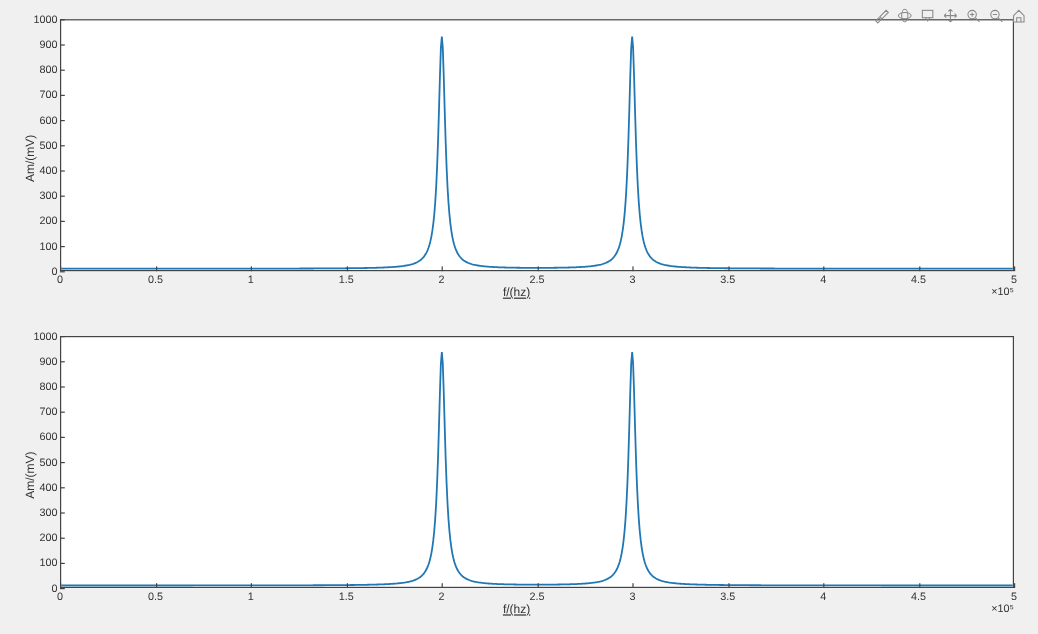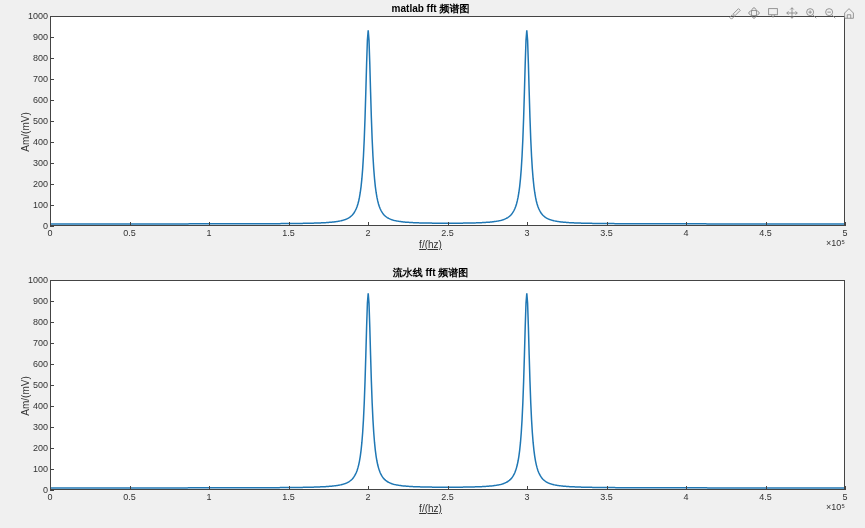--- a/index.html
+++ b/index.html
@@ -166,21 +166,20 @@
   <div class="toolbar-icon">
     <svg viewBox="0 0 16 16">
         <path d="M3 8 L8 3 L13 8 L13 14 L3 14 Z M6 14 L6 10 L10 10 L10 14" fill="none" stroke="#888"></path>
       </svg>
   </div>
 </div>
 
 <div class="figure-area">
 
   <div class="subplot">
-    <div class="chart-title">matlab fft 频谱图</div>
     <div class="yaxis-label">Am/(mV)</div>
     <div class="xaxis-label">f/(hz)</div>
     <div class="x-exponent">×10⁵</div>
     <div class="plot-box">
       <svg class="spectrum-svg" id="svg0" preserveAspectRatio="none" viewBox="0 0 1000 1000">
           <polyline points="0.0,994.8 1.0,994.8 2.0,994.8 3.0,994.8 4.0,994.8 5.0,994.8 6.0,994.8 7.0,994.8 8.0,994.8 9.0,994.8 10.0,994.8 11.0,994.8 12.0,994.8 13.0,994.8 14.0,994.8 15.0,994.8 16.0,994.8 17.0,994.8 18.0,994.8 19.0,994.8 20.0,994.8 21.0,994.8 22.0,994.8 23.0,994.8 24.0,994.8 25.0,994.8 26.0,994.8 27.0,994.8 28.0,994.8 29.0,994.8 30.0,994.8 31.0,994.8 32.0,994.8 33.0,994.8 34.0,994.8 35.0,994.8 36.0,994.8 37.0,994.8 38.0,994.8 39.0,994.8 40.0,994.8 41.0,994.8 42.0,994.8 43.0,994.8 44.0,994.8 45.0,994.8 46.0,994.8 47.0,994.8 48.0,994.8 49.0,994.8 50.0,994.8 51.0,994.8 52.0,994.8 53.0,994.8 54.0,994.8 55.0,994.8 56.0,994.8 57.0,994.8 58.0,994.8 59.0,994.8 60.0,994.8 61.0,994.8 62.0,994.8 63.0,994.8 64.0,994.8 65.0,994.8 66.0,994.8 67.0,994.8 68.0,994.8 69.0,994.8 70.0,994.8 71.0,994.8 72.0,994.8 73.0,994.8 74.0,994.8 75.0,994.8 76.0,994.8 77.0,994.8 78.0,994.8 79.0,994.8 80.0,994.8 81.0,994.8 82.0,994.8 83.0,994.8 84.0,994.8 85.0,994.8 86.0,994.7 87.0,994.7 88.0,994.7 89.0,994.7 90.0,994.7 91.0,994.7 92.0,994.7 93.0,994.7 94.0,994.7 95.0,994.7 96.0,994.7 97.0,994.7 98.0,994.7 99.0,994.7 100.0,994.7 101.0,994.7 102.0,994.7 103.0,994.7 104.0,994.7 105.0,994.7 106.0,994.7 107.0,994.7 108.0,994.7 109.0,994.7 110.0,994.7 111.0,994.7 112.0,994.7 113.0,994.7 114.0,994.7 115.0,994.7 116.0,994.7 117.0,994.7 118.0,994.7 119.0,994.7 120.0,994.7 121.0,994.7 122.0,994.7 123.0,994.7 124.0,994.7 125.0,994.7 126.0,994.7 127.0,994.7 128.0,994.7 129.0,994.7 130.0,994.7 131.0,994.7 132.0,994.7 133.0,994.7 134.0,994.7 135.0,994.7 136.0,994.7 137.0,994.7 138.0,994.7 139.0,994.7 140.0,994.6 141.0,994.6 142.0,994.6 143.0,994.6 144.0,994.6 145.0,994.6 146.0,994.6 147.0,994.6 148.0,994.6 149.0,994.6 150.0,994.6 151.0,994.6 152.0,994.6 153.0,994.6 154.0,994.6 155.0,994.6 156.0,994.6 157.0,994.6 158.0,994.6 159.0,994.6 160.0,994.6 161.0,994.6 162.0,994.6 163.0,994.6 164.0,994.6 165.0,994.6 166.0,994.6 167.0,994.6 168.0,994.6 169.0,994.6 170.0,994.6 171.0,994.6 172.0,994.6 173.0,994.6 174.0,994.5 175.0,994.5 176.0,994.5 177.0,994.5 178.0,994.5 179.0,994.5 180.0,994.5 181.0,994.5 182.0,994.5 183.0,994.5 184.0,994.5 185.0,994.5 186.0,994.5 187.0,994.5 188.0,994.5 189.0,994.5 190.0,994.5 191.0,994.5 192.0,994.5 193.0,994.5 194.0,994.5 195.0,994.5 196.0,994.5 197.0,994.5 198.0,994.4 199.0,994.4 200.0,994.4 201.0,994.4 202.0,994.4 203.0,994.4 204.0,994.4 205.0,994.4 206.0,994.4 207.0,994.4 208.0,994.4 209.0,994.4 210.0,994.4 211.0,994.4 212.0,994.4 213.0,994.4 214.0,994.4 215.0,994.4 216.0,994.3 217.0,994.3 218.0,994.3 219.0,994.3 220.0,994.3 221.0,994.3 222.0,994.3 223.0,994.3 224.0,994.3 225.0,994.3 226.0,994.3 227.0,994.3 228.0,994.3 229.0,994.3 230.0,994.2 231.0,994.2 232.0,994.2 233.0,994.2 234.0,994.2 235.0,994.2 236.0,994.2 237.0,994.2 238.0,994.2 239.0,994.2 240.0,994.2 241.0,994.1 242.0,994.1 243.0,994.1 244.0,994.1 245.0,994.1 246.0,994.1 247.0,994.1 248.0,994.1 249.0,994.1 250.0,994.1 251.0,994.0 252.0,994.0 253.0,994.0 254.0,994.0 255.0,994.0 256.0,994.0 257.0,994.0 258.0,994.0 259.0,993.9 260.0,993.9 261.0,993.9 262.0,993.9 263.0,993.9 264.0,993.9 265.0,993.9 266.0,993.8 267.0,993.8 268.0,993.8 269.0,993.8 270.0,993.8 271.0,993.8 272.0,993.7 273.0,993.7 274.0,993.7 275.0,993.7 276.0,993.7 277.0,993.6 278.0,993.6 279.0,993.6 280.0,993.6 281.0,993.6 282.0,993.5 283.0,993.5 284.0,993.5 285.0,993.5 286.0,993.4 287.0,993.4 288.0,993.4 289.0,993.4 290.0,993.3 291.0,993.3 292.0,993.3 293.0,993.2 294.0,993.2 295.0,993.2 296.0,993.1 297.0,993.1 298.0,993.1 299.0,993.0 300.0,993.0 301.0,993.0 302.0,992.9 303.0,992.9 304.0,992.8 305.0,992.8 306.0,992.8 307.0,992.7 308.0,992.7 309.0,992.6 310.0,992.6 311.0,992.5 312.0,992.5 313.0,992.4 314.0,992.4 315.0,992.3 316.0,992.2 317.0,992.2 318.0,992.1 319.0,992.0 320.0,992.0 321.0,991.9 322.0,991.8 323.0,991.7 324.0,991.7 325.0,991.6 326.0,991.5 327.0,991.4 328.0,991.3 329.0,991.2 330.0,991.1 331.0,991.0 332.0,990.9 333.0,990.8 334.0,990.6 335.0,990.5 336.0,990.4 337.0,990.2 338.0,990.1 339.0,989.9 340.0,989.8 341.0,989.6 342.0,989.4 343.0,989.2 344.0,989.0 345.0,988.8 346.0,988.6 347.0,988.4 348.0,988.1 349.0,987.8 350.0,987.6 351.0,987.3 352.0,987.0 353.0,986.6 354.0,986.3 355.0,985.9 356.0,985.5 357.0,985.1 358.0,984.6 359.0,984.1 360.0,983.6 361.0,983.0 362.0,982.4 363.0,981.7 364.0,981.0 365.0,980.2 366.0,979.4 367.0,978.4 368.0,977.4 369.0,976.3 370.0,975.1 371.0,973.7 372.0,972.2 373.0,970.6 374.0,968.8 375.0,966.7 376.0,964.4 377.0,961.8 378.0,958.9 379.0,955.5 380.0,951.7 381.0,947.3 382.0,942.2 383.0,936.2 384.0,929.2 385.0,920.9 386.0,911.0 387.0,899.0 388.0,884.4 389.0,866.3 390.0,843.7 391.0,815.2 392.0,778.6 393.0,731.2 394.0,669.3 395.0,588.7 396.0,485.4 397.0,359.7 398.0,223.8 399.0,110.2 400.0,64.6 401.0,110.2 402.0,223.8 403.0,359.7 404.0,485.3 405.0,588.6 406.0,669.3 407.0,731.1 408.0,778.5 409.0,815.1 410.0,843.7 411.0,866.2 412.0,884.3 413.0,898.9 414.0,910.9 415.0,920.8 416.0,929.1 417.0,936.1 418.0,942.0 419.0,947.1 420.0,951.5 421.0,955.3 422.0,958.7 423.0,961.6 424.0,964.2 425.0,966.5 426.0,968.5 427.0,970.3 428.0,972.0 429.0,973.5 430.0,974.8 431.0,976.0 432.0,977.1 433.0,978.1 434.0,979.0 435.0,979.9 436.0,980.6 437.0,981.4 438.0,982.0 439.0,982.6 440.0,983.2 441.0,983.7 442.0,984.2 443.0,984.6 444.0,985.1 445.0,985.4 446.0,985.8 447.0,986.2 448.0,986.5 449.0,986.8 450.0,987.1 451.0,987.3 452.0,987.6 453.0,987.8 454.0,988.0 455.0,988.2 456.0,988.4 457.0,988.6 458.0,988.8 459.0,989.0 460.0,989.1 461.0,989.3 462.0,989.4 463.0,989.5 464.0,989.7 465.0,989.8 466.0,989.9 467.0,990.0 468.0,990.1 469.0,990.2 470.0,990.3 471.0,990.4 472.0,990.4 473.0,990.5 474.0,990.6 475.0,990.7 476.0,990.7 477.0,990.8 478.0,990.8 479.0,990.9 480.0,990.9 481.0,991.0 482.0,991.0 483.0,991.1 484.0,991.1 485.0,991.2 486.0,991.2 487.0,991.2 488.0,991.2 489.0,991.3 490.0,991.3 491.0,991.3 492.0,991.3 493.0,991.4 494.0,991.4 495.0,991.4 496.0,991.4 497.0,991.4 498.0,991.4 499.0,991.4 500.0,991.4 501.0,991.4 502.0,991.4 503.0,991.4 504.0,991.4 505.0,991.4 506.0,991.4 507.0,991.4 508.0,991.3 509.0,991.3 510.0,991.3 511.0,991.3 512.0,991.2 513.0,991.2 514.0,991.2 515.0,991.2 516.0,991.1 517.0,991.1 518.0,991.0 519.0,991.0 520.0,990.9 521.0,990.9 522.0,990.8 523.0,990.8 524.0,990.7 525.0,990.7 526.0,990.6 527.0,990.5 528.0,990.4 529.0,990.4 530.0,990.3 531.0,990.2 532.0,990.1 533.0,990.0 534.0,989.9 535.0,989.8 536.0,989.7 537.0,989.5 538.0,989.4 539.0,989.3 540.0,989.1 541.0,989.0 542.0,988.8 543.0,988.6 544.0,988.4 545.0,988.2 546.0,988.0 547.0,987.8 548.0,987.6 549.0,987.3 550.0,987.1 551.0,986.8 552.0,986.5 553.0,986.2 554.0,985.8 555.0,985.4 556.0,985.1 557.0,984.6 558.0,984.2 559.0,983.7 560.0,983.2 561.0,982.6 562.0,982.0 563.0,981.4 564.0,980.6 565.0,979.9 566.0,979.0 567.0,978.1 568.0,977.1 569.0,976.0 570.0,974.8 571.0,973.5 572.0,972.0 573.0,970.3 574.0,968.5 575.0,966.5 576.0,964.2 577.0,961.6 578.0,958.7 579.0,955.3 580.0,951.5 581.0,947.1 582.0,942.0 583.0,936.1 584.0,929.1 585.0,920.8 586.0,910.9 587.0,898.9 588.0,884.3 589.0,866.2 590.0,843.7 591.0,815.1 592.0,778.5 593.0,731.1 594.0,669.3 595.0,588.6 596.0,485.3 597.0,359.7 598.0,223.8 599.0,110.2 600.0,64.6 601.0,110.2 602.0,223.8 603.0,359.7 604.0,485.4 605.0,588.7 606.0,669.3 607.0,731.2 608.0,778.6 609.0,815.2 610.0,843.7 611.0,866.3 612.0,884.4 613.0,899.0 614.0,911.0 615.0,920.9 616.0,929.2 617.0,936.2 618.0,942.2 619.0,947.3 620.0,951.7 621.0,955.5 622.0,958.9 623.0,961.8 624.0,964.4 625.0,966.7 626.0,968.8 627.0,970.6 628.0,972.2 629.0,973.7 630.0,975.1 631.0,976.3 632.0,977.4 633.0,978.4 634.0,979.4 635.0,980.2 636.0,981.0 637.0,981.7 638.0,982.4 639.0,983.0 640.0,983.6 641.0,984.1 642.0,984.6 643.0,985.1 644.0,985.5 645.0,985.9 646.0,986.3 647.0,986.6 648.0,987.0 649.0,987.3 650.0,987.6 651.0,987.8 652.0,988.1 653.0,988.4 654.0,988.6 655.0,988.8 656.0,989.0 657.0,989.2 658.0,989.4 659.0,989.6 660.0,989.8 661.0,989.9 662.0,990.1 663.0,990.2 664.0,990.4 665.0,990.5 666.0,990.6 667.0,990.8 668.0,990.9 669.0,991.0 670.0,991.1 671.0,991.2 672.0,991.3 673.0,991.4 674.0,991.5 675.0,991.6 676.0,991.7 677.0,991.7 678.0,991.8 679.0,991.9 680.0,992.0 681.0,992.0 682.0,992.1 683.0,992.2 684.0,992.2 685.0,992.3 686.0,992.4 687.0,992.4 688.0,992.5 689.0,992.5 690.0,992.6 691.0,992.6 692.0,992.7 693.0,992.7 694.0,992.8 695.0,992.8 696.0,992.8 697.0,992.9 698.0,992.9 699.0,993.0 700.0,993.0 701.0,993.0 702.0,993.1 703.0,993.1 704.0,993.1 705.0,993.2 706.0,993.2 707.0,993.2 708.0,993.3 709.0,993.3 710.0,993.3 711.0,993.4 712.0,993.4 713.0,993.4 714.0,993.4 715.0,993.5 716.0,993.5 717.0,993.5 718.0,993.5 719.0,993.6 720.0,993.6 721.0,993.6 722.0,993.6 723.0,993.6 724.0,993.7 725.0,993.7 726.0,993.7 727.0,993.7 728.0,993.7 729.0,993.8 730.0,993.8 731.0,993.8 732.0,993.8 733.0,993.8 734.0,993.8 735.0,993.9 736.0,993.9 737.0,993.9 738.0,993.9 739.0,993.9 740.0,993.9 741.0,993.9 742.0,994.0 743.0,994.0 744.0,994.0 745.0,994.0 746.0,994.0 747.0,994.0 748.0,994.0 749.0,994.0 750.0,994.1 751.0,994.1 752.0,994.1 753.0,994.1 754.0,994.1 755.0,994.1 756.0,994.1 757.0,994.1 758.0,994.1 759.0,994.1 760.0,994.2 761.0,994.2 762.0,994.2 763.0,994.2 764.0,994.2 765.0,994.2 766.0,994.2 767.0,994.2 768.0,994.2 769.0,994.2 770.0,994.2 771.0,994.3 772.0,994.3 773.0,994.3 774.0,994.3 775.0,994.3 776.0,994.3 777.0,994.3 778.0,994.3 779.0,994.3 780.0,994.3 781.0,994.3 782.0,994.3 783.0,994.3 784.0,994.3 785.0,994.4 786.0,994.4 787.0,994.4 788.0,994.4 789.0,994.4 790.0,994.4 791.0,994.4 792.0,994.4 793.0,994.4 794.0,994.4 795.0,994.4 796.0,994.4 797.0,994.4 798.0,994.4 799.0,994.4 800.0,994.4 801.0,994.4 802.0,994.4 803.0,994.5 804.0,994.5 805.0,994.5 806.0,994.5 807.0,994.5 808.0,994.5 809.0,994.5 810.0,994.5 811.0,994.5 812.0,994.5 813.0,994.5 814.0,994.5 815.0,994.5 816.0,994.5 817.0,994.5 818.0,994.5 819.0,994.5 820.0,994.5 821.0,994.5 822.0,994.5 823.0,994.5 824.0,994.5 825.0,994.5 826.0,994.5 827.0,994.6 828.0,994.6 829.0,994.6 830.0,994.6 831.0,994.6 832.0,994.6 833.0,994.6 834.0,994.6 835.0,994.6 836.0,994.6 837.0,994.6 838.0,994.6 839.0,994.6 840.0,994.6 841.0,994.6 842.0,994.6 843.0,994.6 844.0,994.6 845.0,994.6 846.0,994.6 847.0,994.6 848.0,994.6 849.0,994.6 850.0,994.6 851.0,994.6 852.0,994.6 853.0,994.6 854.0,994.6 855.0,994.6 856.0,994.6 857.0,994.6 858.0,994.6 859.0,994.6 860.0,994.6 861.0,994.7 862.0,994.7 863.0,994.7 864.0,994.7 865.0,994.7 866.0,994.7 867.0,994.7 868.0,994.7 869.0,994.7 870.0,994.7 871.0,994.7 872.0,994.7 873.0,994.7 874.0,994.7 875.0,994.7 876.0,994.7 877.0,994.7 878.0,994.7 879.0,994.7 880.0,994.7 881.0,994.7 882.0,994.7 883.0,994.7 884.0,994.7 885.0,994.7 886.0,994.7 887.0,994.7 888.0,994.7 889.0,994.7 890.0,994.7 891.0,994.7 892.0,994.7 893.0,994.7 894.0,994.7 895.0,994.7 896.0,994.7 897.0,994.7 898.0,994.7 899.0,994.7 900.0,994.7 901.0,994.7 902.0,994.7 903.0,994.7 904.0,994.7 905.0,994.7 906.0,994.7 907.0,994.7 908.0,994.7 909.0,994.7 910.0,994.7 911.0,994.7 912.0,994.7 913.0,994.7 914.0,994.7 915.0,994.8 916.0,994.8 917.0,994.8 918.0,994.8 919.0,994.8 920.0,994.8 921.0,994.8 922.0,994.8 923.0,994.8 924.0,994.8 925.0,994.8 926.0,994.8 927.0,994.8 928.0,994.8 929.0,994.8 930.0,994.8 931.0,994.8 932.0,994.8 933.0,994.8 934.0,994.8 935.0,994.8 936.0,994.8 937.0,994.8 938.0,994.8 939.0,994.8 940.0,994.8 941.0,994.8 942.0,994.8 943.0,994.8 944.0,994.8 945.0,994.8 946.0,994.8 947.0,994.8 948.0,994.8 949.0,994.8 950.0,994.8 951.0,994.8 952.0,994.8 953.0,994.8 954.0,994.8 955.0,994.8 956.0,994.8 957.0,994.8 958.0,994.8 959.0,994.8 960.0,994.8 961.0,994.8 962.0,994.8 963.0,994.8 964.0,994.8 965.0,994.8 966.0,994.8 967.0,994.8 968.0,994.8 969.0,994.8 970.0,994.8 971.0,994.8 972.0,994.8 973.0,994.8 974.0,994.8 975.0,994.8 976.0,994.8 977.0,994.8 978.0,994.8 979.0,994.8 980.0,994.8 981.0,994.8 982.0,994.8 983.0,994.8 984.0,994.8 985.0,994.8 986.0,994.8 987.0,994.8 988.0,994.8 989.0,994.8 990.0,994.8 991.0,994.8 992.0,994.8 993.0,994.8 994.0,994.8 995.0,994.8 996.0,994.8 997.0,994.8 998.0,994.8 999.0,994.8 1000.0,994.8" fill="none" stroke="#1f77b4" stroke-width="1.5" vector-effect="non-scaling-stroke"></polyline>
         </svg>
     </div>
     <div id="yticks0">
         <div class="ytick-label" style="top: 224px;">0</div>
@@ -226,21 +225,20 @@
         <div class="xtick-label" style="left: 684px;">4</div>
         <div class="tick-mark-x" style="left: 684px;"></div>
         <div class="xtick-label" style="left: 763.5px;">4.5</div>
         <div class="tick-mark-x" style="left: 763.5px;"></div>
         <div class="xtick-label" style="left: 843px;">5</div>
         <div class="tick-mark-x" style="left: 843px;"></div>
       </div>
   </div>
 
   <div class="subplot">
-    <div class="chart-title">流水线 fft 频谱图</div>
     <div class="yaxis-label">Am/(mV)</div>
     <div class="xaxis-label">f/(hz)</div>
     <div class="x-exponent">×10⁵</div>
     <div class="plot-box">
       <svg class="spectrum-svg" id="svg1" preserveAspectRatio="none" viewBox="0 0 1000 1000">
           <polyline points="0.0,994.8 1.0,994.8 2.0,994.8 3.0,994.8 4.0,994.8 5.0,994.8 6.0,994.8 7.0,994.8 8.0,994.8 9.0,994.8 10.0,994.8 11.0,994.8 12.0,994.8 13.0,994.8 14.0,994.8 15.0,994.8 16.0,994.8 17.0,994.8 18.0,994.8 19.0,994.8 20.0,994.8 21.0,994.8 22.0,994.8 23.0,994.8 24.0,994.8 25.0,994.8 26.0,994.8 27.0,994.8 28.0,994.8 29.0,994.8 30.0,994.8 31.0,994.8 32.0,994.8 33.0,994.8 34.0,994.8 35.0,994.8 36.0,994.8 37.0,994.8 38.0,994.8 39.0,994.8 40.0,994.8 41.0,994.8 42.0,994.8 43.0,994.8 44.0,994.8 45.0,994.8 46.0,994.8 47.0,994.8 48.0,994.8 49.0,994.8 50.0,994.8 51.0,994.8 52.0,994.8 53.0,994.8 54.0,994.8 55.0,994.8 56.0,994.8 57.0,994.8 58.0,994.8 59.0,994.8 60.0,994.8 61.0,994.8 62.0,994.8 63.0,994.8 64.0,994.8 65.0,994.8 66.0,994.8 67.0,994.8 68.0,994.8 69.0,994.8 70.0,994.8 71.0,994.8 72.0,994.8 73.0,994.8 74.0,994.8 75.0,994.8 76.0,994.8 77.0,994.8 78.0,994.8 79.0,994.8 80.0,994.8 81.0,994.8 82.0,994.8 83.0,994.8 84.0,994.8 85.0,994.7 86.0,994.7 87.0,994.7 88.0,994.7 89.0,994.7 90.0,994.7 91.0,994.7 92.0,994.7 93.0,994.7 94.0,994.7 95.0,994.7 96.0,994.7 97.0,994.7 98.0,994.7 99.0,994.7 100.0,994.7 101.0,994.7 102.0,994.7 103.0,994.7 104.0,994.7 105.0,994.7 106.0,994.7 107.0,994.7 108.0,994.7 109.0,994.7 110.0,994.7 111.0,994.7 112.0,994.7 113.0,994.7 114.0,994.7 115.0,994.7 116.0,994.7 117.0,994.7 118.0,994.7 119.0,994.7 120.0,994.7 121.0,994.7 122.0,994.7 123.0,994.7 124.0,994.7 125.0,994.7 126.0,994.7 127.0,994.7 128.0,994.7 129.0,994.7 130.0,994.7 131.0,994.7 132.0,994.7 133.0,994.7 134.0,994.7 135.0,994.7 136.0,994.7 137.0,994.7 138.0,994.7 139.0,994.6 140.0,994.6 141.0,994.6 142.0,994.6 143.0,994.6 144.0,994.6 145.0,994.6 146.0,994.6 147.0,994.6 148.0,994.6 149.0,994.6 150.0,994.6 151.0,994.6 152.0,994.6 153.0,994.6 154.0,994.6 155.0,994.6 156.0,994.6 157.0,994.6 158.0,994.6 159.0,994.6 160.0,994.6 161.0,994.6 162.0,994.6 163.0,994.6 164.0,994.6 165.0,994.6 166.0,994.6 167.0,994.6 168.0,994.6 169.0,994.6 170.0,994.6 171.0,994.6 172.0,994.6 173.0,994.5 174.0,994.5 175.0,994.5 176.0,994.5 177.0,994.5 178.0,994.5 179.0,994.5 180.0,994.5 181.0,994.5 182.0,994.5 183.0,994.5 184.0,994.5 185.0,994.5 186.0,994.5 187.0,994.5 188.0,994.5 189.0,994.5 190.0,994.5 191.0,994.5 192.0,994.5 193.0,994.5 194.0,994.5 195.0,994.5 196.0,994.5 197.0,994.4 198.0,994.4 199.0,994.4 200.0,994.4 201.0,994.4 202.0,994.4 203.0,994.4 204.0,994.4 205.0,994.4 206.0,994.4 207.0,994.4 208.0,994.4 209.0,994.4 210.0,994.4 211.0,994.4 212.0,994.4 213.0,994.4 214.0,994.4 215.0,994.3 216.0,994.3 217.0,994.3 218.0,994.3 219.0,994.3 220.0,994.3 221.0,994.3 222.0,994.3 223.0,994.3 224.0,994.3 225.0,994.3 226.0,994.3 227.0,994.3 228.0,994.3 229.0,994.2 230.0,994.2 231.0,994.2 232.0,994.2 233.0,994.2 234.0,994.2 235.0,994.2 236.0,994.2 237.0,994.2 238.0,994.2 239.0,994.2 240.0,994.2 241.0,994.1 242.0,994.1 243.0,994.1 244.0,994.1 245.0,994.1 246.0,994.1 247.0,994.1 248.0,994.1 249.0,994.1 250.0,994.0 251.0,994.0 252.0,994.0 253.0,994.0 254.0,994.0 255.0,994.0 256.0,994.0 257.0,994.0 258.0,993.9 259.0,993.9 260.0,993.9 261.0,993.9 262.0,993.9 263.0,993.9 264.0,993.9 265.0,993.8 266.0,993.8 267.0,993.8 268.0,993.8 269.0,993.8 270.0,993.8 271.0,993.7 272.0,993.7 273.0,993.7 274.0,993.7 275.0,993.7 276.0,993.7 277.0,993.6 278.0,993.6 279.0,993.6 280.0,993.6 281.0,993.5 282.0,993.5 283.0,993.5 284.0,993.5 285.0,993.5 286.0,993.4 287.0,993.4 288.0,993.4 289.0,993.3 290.0,993.3 291.0,993.3 292.0,993.3 293.0,993.2 294.0,993.2 295.0,993.2 296.0,993.1 297.0,993.1 298.0,993.1 299.0,993.0 300.0,993.0 301.0,993.0 302.0,992.9 303.0,992.9 304.0,992.8 305.0,992.8 306.0,992.7 307.0,992.7 308.0,992.7 309.0,992.6 310.0,992.6 311.0,992.5 312.0,992.5 313.0,992.4 314.0,992.3 315.0,992.3 316.0,992.2 317.0,992.2 318.0,992.1 319.0,992.0 320.0,991.9 321.0,991.9 322.0,991.8 323.0,991.7 324.0,991.6 325.0,991.6 326.0,991.5 327.0,991.4 328.0,991.3 329.0,991.2 330.0,991.1 331.0,991.0 332.0,990.8 333.0,990.7 334.0,990.6 335.0,990.5 336.0,990.3 337.0,990.2 338.0,990.1 339.0,989.9 340.0,989.7 341.0,989.6 342.0,989.4 343.0,989.2 344.0,989.0 345.0,988.8 346.0,988.6 347.0,988.3 348.0,988.1 349.0,987.8 350.0,987.5 351.0,987.2 352.0,986.9 353.0,986.6 354.0,986.2 355.0,985.8 356.0,985.4 357.0,985.0 358.0,984.5 359.0,984.0 360.0,983.5 361.0,982.9 362.0,982.3 363.0,981.6 364.0,980.9 365.0,980.1 366.0,979.3 367.0,978.3 368.0,977.3 369.0,976.2 370.0,975.0 371.0,973.6 372.0,972.1 373.0,970.5 374.0,968.6 375.0,966.6 376.0,964.2 377.0,961.6 378.0,958.7 379.0,955.3 380.0,951.5 381.0,947.0 382.0,941.9 383.0,935.9 384.0,928.9 385.0,920.5 386.0,910.6 387.0,898.5 388.0,883.8 389.0,865.6 390.0,842.9 391.0,814.2 392.0,777.4 393.0,729.8 394.0,667.6 395.0,586.5 396.0,482.6 397.0,356.3 398.0,219.7 399.0,105.5 400.0,59.5 401.0,105.5 402.0,219.6 403.0,356.3 404.0,482.6 405.0,586.5 406.0,667.5 407.0,729.7 408.0,777.4 409.0,814.1 410.0,842.8 411.0,865.5 412.0,883.7 413.0,898.4 414.0,910.4 415.0,920.4 416.0,928.7 417.0,935.8 418.0,941.7 419.0,946.9 420.0,951.3 421.0,955.1 422.0,958.5 423.0,961.4 424.0,964.0 425.0,966.3 426.0,968.4 427.0,970.2 428.0,971.9 429.0,973.3 430.0,974.7 431.0,975.9 432.0,977.0 433.0,978.0 434.0,978.9 435.0,979.8 436.0,980.6 437.0,981.3 438.0,981.9 439.0,982.6 440.0,983.1 441.0,983.6 442.0,984.1 443.0,984.6 444.0,985.0 445.0,985.4 446.0,985.8 447.0,986.1 448.0,986.4 449.0,986.7 450.0,987.0 451.0,987.3 452.0,987.5 453.0,987.8 454.0,988.0 455.0,988.2 456.0,988.4 457.0,988.6 458.0,988.8 459.0,988.9 460.0,989.1 461.0,989.2 462.0,989.4 463.0,989.5 464.0,989.6 465.0,989.7 466.0,989.9 467.0,990.0 468.0,990.1 469.0,990.2 470.0,990.3 471.0,990.3 472.0,990.4 473.0,990.5 474.0,990.6 475.0,990.6 476.0,990.7 477.0,990.8 478.0,990.8 479.0,990.9 480.0,990.9 481.0,991.0 482.0,991.0 483.0,991.1 484.0,991.1 485.0,991.1 486.0,991.2 487.0,991.2 488.0,991.2 489.0,991.3 490.0,991.3 491.0,991.3 492.0,991.3 493.0,991.3 494.0,991.3 495.0,991.4 496.0,991.4 497.0,991.4 498.0,991.4 499.0,991.4 500.0,991.4 501.0,991.4 502.0,991.4 503.0,991.4 504.0,991.4 505.0,991.4 506.0,991.3 507.0,991.3 508.0,991.3 509.0,991.3 510.0,991.3 511.0,991.3 512.0,991.2 513.0,991.2 514.0,991.2 515.0,991.1 516.0,991.1 517.0,991.1 518.0,991.0 519.0,991.0 520.0,990.9 521.0,990.9 522.0,990.8 523.0,990.8 524.0,990.7 525.0,990.6 526.0,990.6 527.0,990.5 528.0,990.4 529.0,990.3 530.0,990.3 531.0,990.2 532.0,990.1 533.0,990.0 534.0,989.9 535.0,989.7 536.0,989.6 537.0,989.5 538.0,989.4 539.0,989.2 540.0,989.1 541.0,988.9 542.0,988.8 543.0,988.6 544.0,988.4 545.0,988.2 546.0,988.0 547.0,987.8 548.0,987.5 549.0,987.3 550.0,987.0 551.0,986.7 552.0,986.4 553.0,986.1 554.0,985.8 555.0,985.4 556.0,985.0 557.0,984.6 558.0,984.1 559.0,983.6 560.0,983.1 561.0,982.6 562.0,981.9 563.0,981.3 564.0,980.6 565.0,979.8 566.0,978.9 567.0,978.0 568.0,977.0 569.0,975.9 570.0,974.7 571.0,973.3 572.0,971.9 573.0,970.2 574.0,968.4 575.0,966.3 576.0,964.0 577.0,961.4 578.0,958.5 579.0,955.1 580.0,951.3 581.0,946.9 582.0,941.7 583.0,935.8 584.0,928.7 585.0,920.4 586.0,910.4 587.0,898.4 588.0,883.7 589.0,865.5 590.0,842.8 591.0,814.1 592.0,777.4 593.0,729.7 594.0,667.5 595.0,586.5 596.0,482.6 597.0,356.3 598.0,219.6 599.0,105.5 600.0,59.5 601.0,105.5 602.0,219.7 603.0,356.3 604.0,482.6 605.0,586.5 606.0,667.6 607.0,729.8 608.0,777.4 609.0,814.2 610.0,842.9 611.0,865.6 612.0,883.8 613.0,898.5 614.0,910.6 615.0,920.5 616.0,928.9 617.0,935.9 618.0,941.9 619.0,947.0 620.0,951.5 621.0,955.3 622.0,958.7 623.0,961.6 624.0,964.2 625.0,966.6 626.0,968.6 627.0,970.5 628.0,972.1 629.0,973.6 630.0,975.0 631.0,976.2 632.0,977.3 633.0,978.3 634.0,979.3 635.0,980.1 636.0,980.9 637.0,981.6 638.0,982.3 639.0,982.9 640.0,983.5 641.0,984.0 642.0,984.5 643.0,985.0 644.0,985.4 645.0,985.8 646.0,986.2 647.0,986.6 648.0,986.9 649.0,987.2 650.0,987.5 651.0,987.8 652.0,988.1 653.0,988.3 654.0,988.6 655.0,988.8 656.0,989.0 657.0,989.2 658.0,989.4 659.0,989.6 660.0,989.7 661.0,989.9 662.0,990.1 663.0,990.2 664.0,990.3 665.0,990.5 666.0,990.6 667.0,990.7 668.0,990.8 669.0,991.0 670.0,991.1 671.0,991.2 672.0,991.3 673.0,991.4 674.0,991.5 675.0,991.6 676.0,991.6 677.0,991.7 678.0,991.8 679.0,991.9 680.0,991.9 681.0,992.0 682.0,992.1 683.0,992.2 684.0,992.2 685.0,992.3 686.0,992.3 687.0,992.4 688.0,992.5 689.0,992.5 690.0,992.6 691.0,992.6 692.0,992.7 693.0,992.7 694.0,992.7 695.0,992.8 696.0,992.8 697.0,992.9 698.0,992.9 699.0,993.0 700.0,993.0 701.0,993.0 702.0,993.1 703.0,993.1 704.0,993.1 705.0,993.2 706.0,993.2 707.0,993.2 708.0,993.3 709.0,993.3 710.0,993.3 711.0,993.3 712.0,993.4 713.0,993.4 714.0,993.4 715.0,993.5 716.0,993.5 717.0,993.5 718.0,993.5 719.0,993.5 720.0,993.6 721.0,993.6 722.0,993.6 723.0,993.6 724.0,993.7 725.0,993.7 726.0,993.7 727.0,993.7 728.0,993.7 729.0,993.7 730.0,993.8 731.0,993.8 732.0,993.8 733.0,993.8 734.0,993.8 735.0,993.8 736.0,993.9 737.0,993.9 738.0,993.9 739.0,993.9 740.0,993.9 741.0,993.9 742.0,993.9 743.0,994.0 744.0,994.0 745.0,994.0 746.0,994.0 747.0,994.0 748.0,994.0 749.0,994.0 750.0,994.0 751.0,994.1 752.0,994.1 753.0,994.1 754.0,994.1 755.0,994.1 756.0,994.1 757.0,994.1 758.0,994.1 759.0,994.1 760.0,994.2 761.0,994.2 762.0,994.2 763.0,994.2 764.0,994.2 765.0,994.2 766.0,994.2 767.0,994.2 768.0,994.2 769.0,994.2 770.0,994.2 771.0,994.2 772.0,994.3 773.0,994.3 774.0,994.3 775.0,994.3 776.0,994.3 777.0,994.3 778.0,994.3 779.0,994.3 780.0,994.3 781.0,994.3 782.0,994.3 783.0,994.3 784.0,994.3 785.0,994.3 786.0,994.4 787.0,994.4 788.0,994.4 789.0,994.4 790.0,994.4 791.0,994.4 792.0,994.4 793.0,994.4 794.0,994.4 795.0,994.4 796.0,994.4 797.0,994.4 798.0,994.4 799.0,994.4 800.0,994.4 801.0,994.4 802.0,994.4 803.0,994.4 804.0,994.5 805.0,994.5 806.0,994.5 807.0,994.5 808.0,994.5 809.0,994.5 810.0,994.5 811.0,994.5 812.0,994.5 813.0,994.5 814.0,994.5 815.0,994.5 816.0,994.5 817.0,994.5 818.0,994.5 819.0,994.5 820.0,994.5 821.0,994.5 822.0,994.5 823.0,994.5 824.0,994.5 825.0,994.5 826.0,994.5 827.0,994.5 828.0,994.6 829.0,994.6 830.0,994.6 831.0,994.6 832.0,994.6 833.0,994.6 834.0,994.6 835.0,994.6 836.0,994.6 837.0,994.6 838.0,994.6 839.0,994.6 840.0,994.6 841.0,994.6 842.0,994.6 843.0,994.6 844.0,994.6 845.0,994.6 846.0,994.6 847.0,994.6 848.0,994.6 849.0,994.6 850.0,994.6 851.0,994.6 852.0,994.6 853.0,994.6 854.0,994.6 855.0,994.6 856.0,994.6 857.0,994.6 858.0,994.6 859.0,994.6 860.0,994.6 861.0,994.6 862.0,994.7 863.0,994.7 864.0,994.7 865.0,994.7 866.0,994.7 867.0,994.7 868.0,994.7 869.0,994.7 870.0,994.7 871.0,994.7 872.0,994.7 873.0,994.7 874.0,994.7 875.0,994.7 876.0,994.7 877.0,994.7 878.0,994.7 879.0,994.7 880.0,994.7 881.0,994.7 882.0,994.7 883.0,994.7 884.0,994.7 885.0,994.7 886.0,994.7 887.0,994.7 888.0,994.7 889.0,994.7 890.0,994.7 891.0,994.7 892.0,994.7 893.0,994.7 894.0,994.7 895.0,994.7 896.0,994.7 897.0,994.7 898.0,994.7 899.0,994.7 900.0,994.7 901.0,994.7 902.0,994.7 903.0,994.7 904.0,994.7 905.0,994.7 906.0,994.7 907.0,994.7 908.0,994.7 909.0,994.7 910.0,994.7 911.0,994.7 912.0,994.7 913.0,994.7 914.0,994.7 915.0,994.7 916.0,994.8 917.0,994.8 918.0,994.8 919.0,994.8 920.0,994.8 921.0,994.8 922.0,994.8 923.0,994.8 924.0,994.8 925.0,994.8 926.0,994.8 927.0,994.8 928.0,994.8 929.0,994.8 930.0,994.8 931.0,994.8 932.0,994.8 933.0,994.8 934.0,994.8 935.0,994.8 936.0,994.8 937.0,994.8 938.0,994.8 939.0,994.8 940.0,994.8 941.0,994.8 942.0,994.8 943.0,994.8 944.0,994.8 945.0,994.8 946.0,994.8 947.0,994.8 948.0,994.8 949.0,994.8 950.0,994.8 951.0,994.8 952.0,994.8 953.0,994.8 954.0,994.8 955.0,994.8 956.0,994.8 957.0,994.8 958.0,994.8 959.0,994.8 960.0,994.8 961.0,994.8 962.0,994.8 963.0,994.8 964.0,994.8 965.0,994.8 966.0,994.8 967.0,994.8 968.0,994.8 969.0,994.8 970.0,994.8 971.0,994.8 972.0,994.8 973.0,994.8 974.0,994.8 975.0,994.8 976.0,994.8 977.0,994.8 978.0,994.8 979.0,994.8 980.0,994.8 981.0,994.8 982.0,994.8 983.0,994.8 984.0,994.8 985.0,994.8 986.0,994.8 987.0,994.8 988.0,994.8 989.0,994.8 990.0,994.8 991.0,994.8 992.0,994.8 993.0,994.8 994.0,994.8 995.0,994.8 996.0,994.8 997.0,994.8 998.0,994.8 999.0,994.8 1000.0,994.8" fill="none" stroke="#1f77b4" stroke-width="1.5" vector-effect="non-scaling-stroke"></polyline>
         </svg>
     </div>
     <div id="yticks1">
         <div class="ytick-label" style="top: 224px;">0</div>

